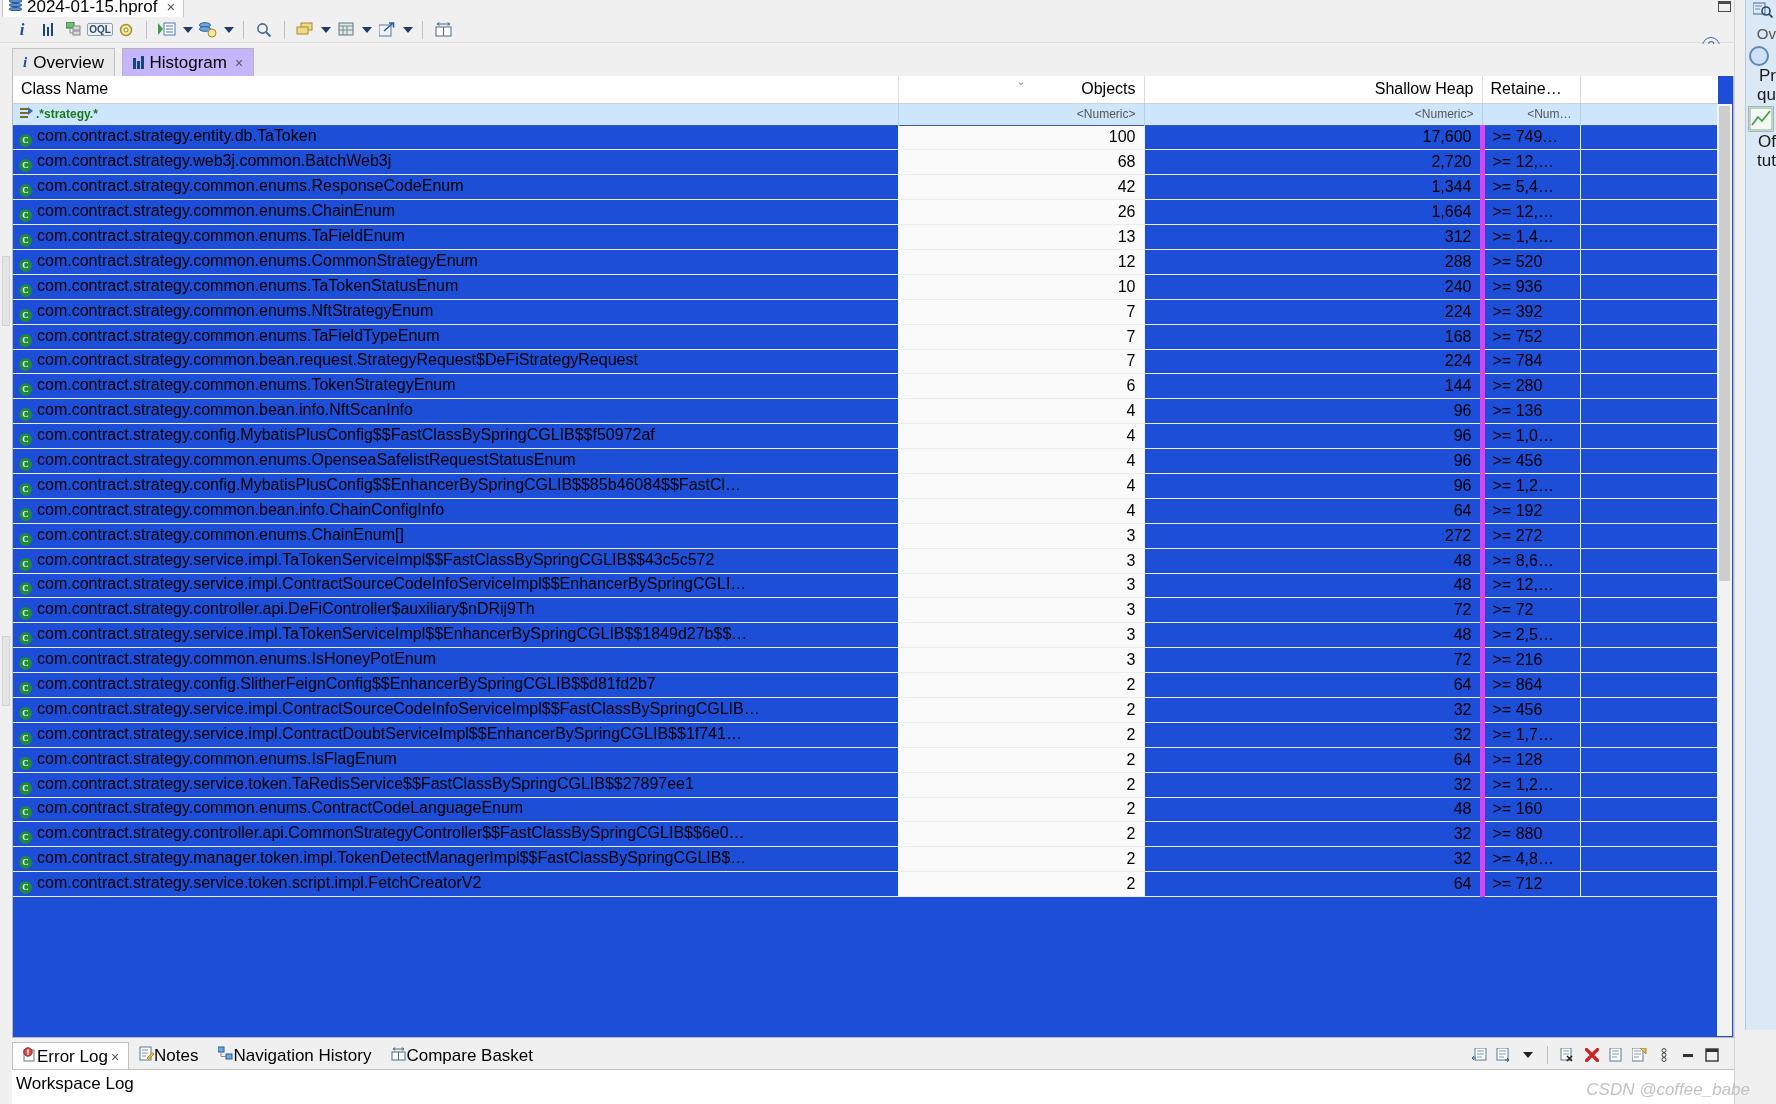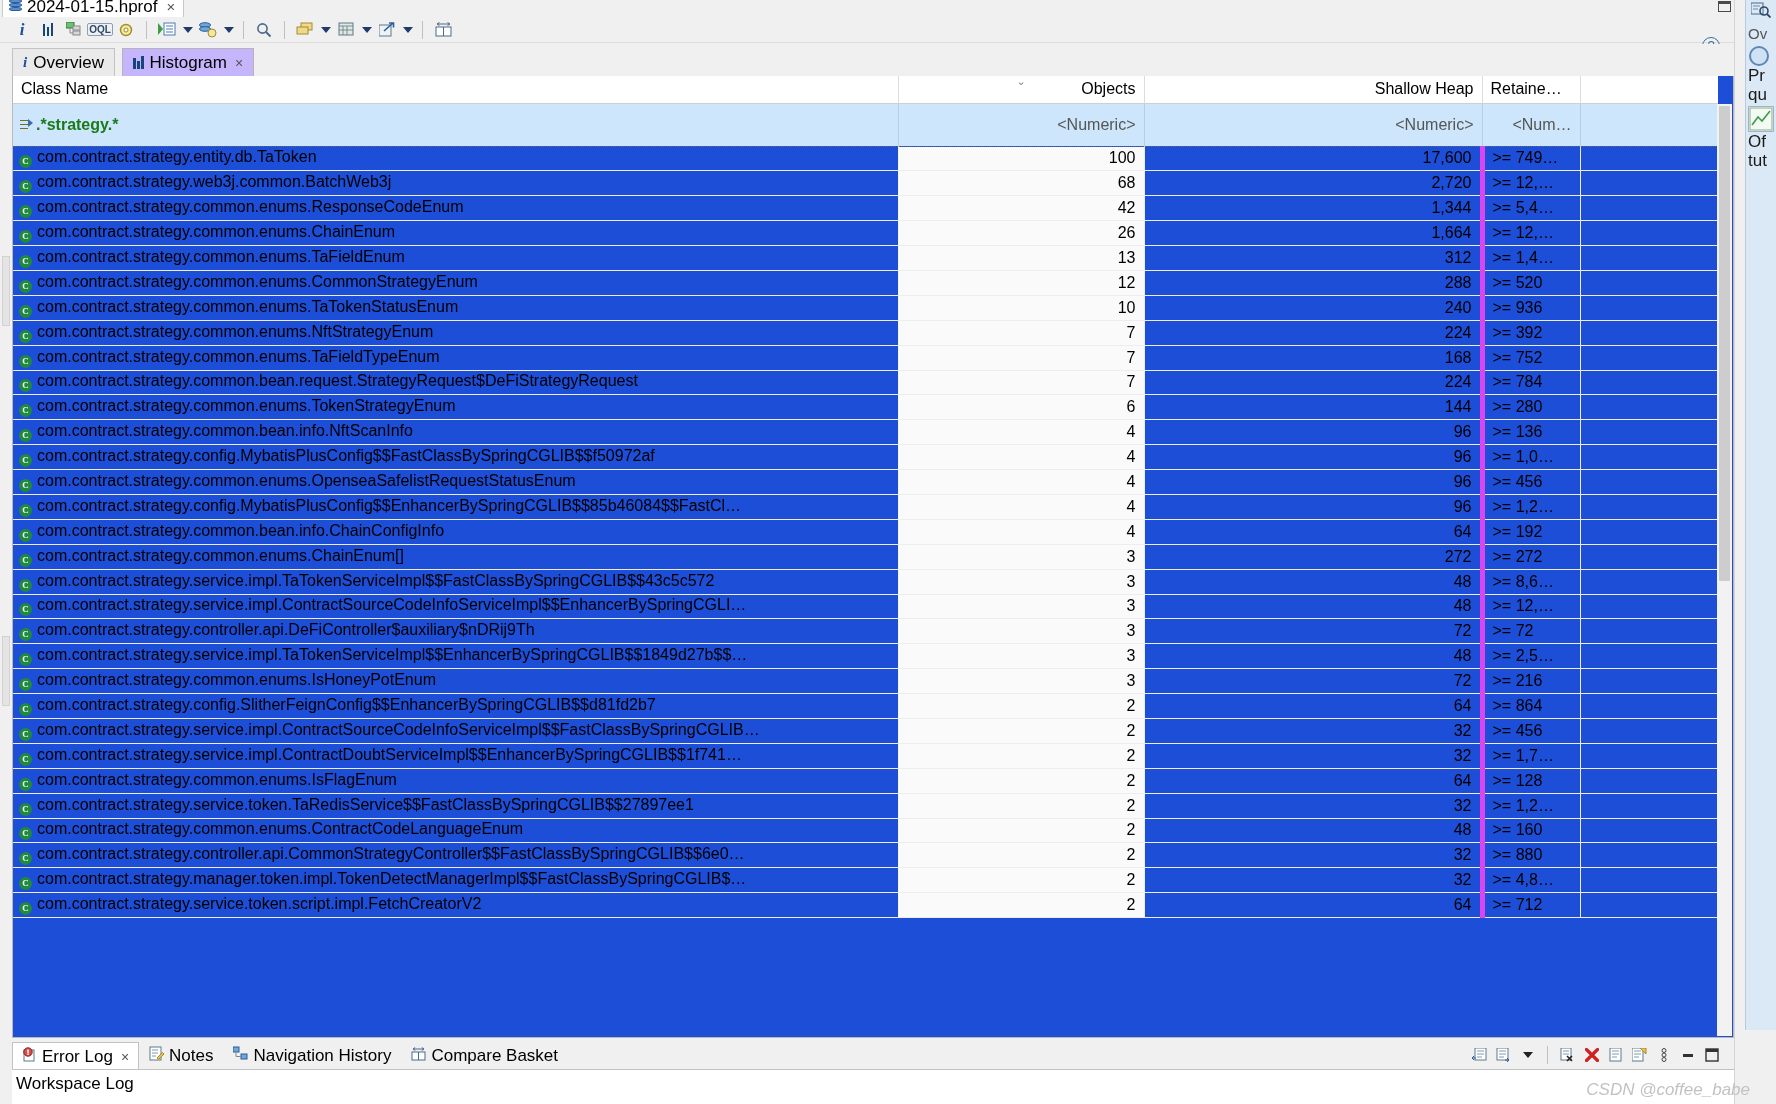--- a/index.html
+++ b/index.html
@@ -100,21 +100,21 @@
   table.hist th.c-pad  { width: 138px; border-right: none; }
   .sortmark {
     position: absolute; left: 50%; top: 1px; transform: translateX(-50%);
     color: #8a8a8a; font-size: 11px; line-height: 8px;
   }
 
   tr.filter-row td {
     background: #cde6fb;
     border-top: 1px dotted #5a6a7a; border-bottom: 1px dotted #5a6a7a;
     border-right: 1px solid #b7cfe2;
-    height: 43px; font-size: 16px; color: #555; padding: 0 8px;
+    height: 22px; font-size: 12px; color: #555; padding: 0 8px;
   }
   tr.filter-row td.f-name { text-align: left; color: #1a7a1a; font-weight: bold; padding-left: 6px; }
   tr.filter-row td.f-num { text-align: right; }
   tr.filter-row td.f-pad { background:#cde6fb; border-right:none; }
 
   tr.drow td {
     height: 24.9px; font-size: 16px; border-bottom: 1px solid #ededed; padding: 0 8px;
     white-space: nowrap; overflow: hidden; text-overflow: clip;
   }
   tr.drow td.d-name { text-align: left; padding-left: 6px; border-right: 1px solid #f2f2f2; }
@@ -147,21 +147,21 @@
     position: absolute; right: 1px; top: 28px; width: 15px; bottom: 1px; background: #f2f2f2;
   }
   .vthumb { position: absolute; left: 2px; top: 2px; width: 11px; height: 475px; background: #cdcdcd; border-radius: 1px; }
 
   
   .bottom {
     position: absolute; left: 0; top: 1040px; width: 1734px; height: 64px; background: #f0f0f0;
   }
   .bottom-tabs { position: absolute; left: 12px; top: 2px; height: 28px; display: flex; align-items: center; }
   .bt {
-    display: flex; align-items: center; gap: 5px; height: 28px; padding: 0 9px;
+    display: flex; align-items: center; height: 28px; padding: 0 9px;
     font-size: 17px; cursor: pointer; border: 1px solid transparent;
   }
   .bt.active { background: #ffffff; border: 1px solid #c2c2c2; border-bottom: none; }
   .bt .close { font-size: 14px; color: #555; margin-left: 3px; }
   .bottom-body {
     position: absolute; left: 12px; top: 29px; right: 0; height: 35px;
     background: #ffffff; border-top: 1px solid #c2c2c2;
     font-size: 17px; padding: 4px 0 0 4px;
   }
   .bottom-toolbar {
@@ -170,21 +170,21 @@
   .btb { width: 21px; height: 20px; display:flex; align-items:center; justify-content:center; cursor:pointer; font-size:14px; }
 
   
   .right-rail {
     position: absolute; left: 1734px; top: 0; width: 42px; height: 1104px;
     background: #f0f0f0; border-left: 1px solid #d4d4d4;
   }
   .right-panel {
     position: absolute; left: 1745px; top: 0; width: 31px; height: 1030px;
     background: #dbe8f6; overflow: hidden; border-left: 1px solid #b9c8da;
-    font-size: 15px; color: #2b4a6b; padding-top: 2px;
+    font-size: 15px; color: #2b4a6b; padding-top: 2px; text-align: right;
   }
   .rp-line { padding-left: 2px; line-height: 19px; white-space: nowrap; }
   .rp-thumb {
     width: 26px; height: 26px; margin: 2px 0 0 2px; border: 1px solid #9fb4c9; background: #fff;
     position: relative; overflow: hidden;
   }
   .magnifier {
     width: 20px; height: 20px; border: 2px solid #5d87b5; border-radius: 50%;
     background: #cfe2f5; margin: 3px 0 0 3px;
   }

